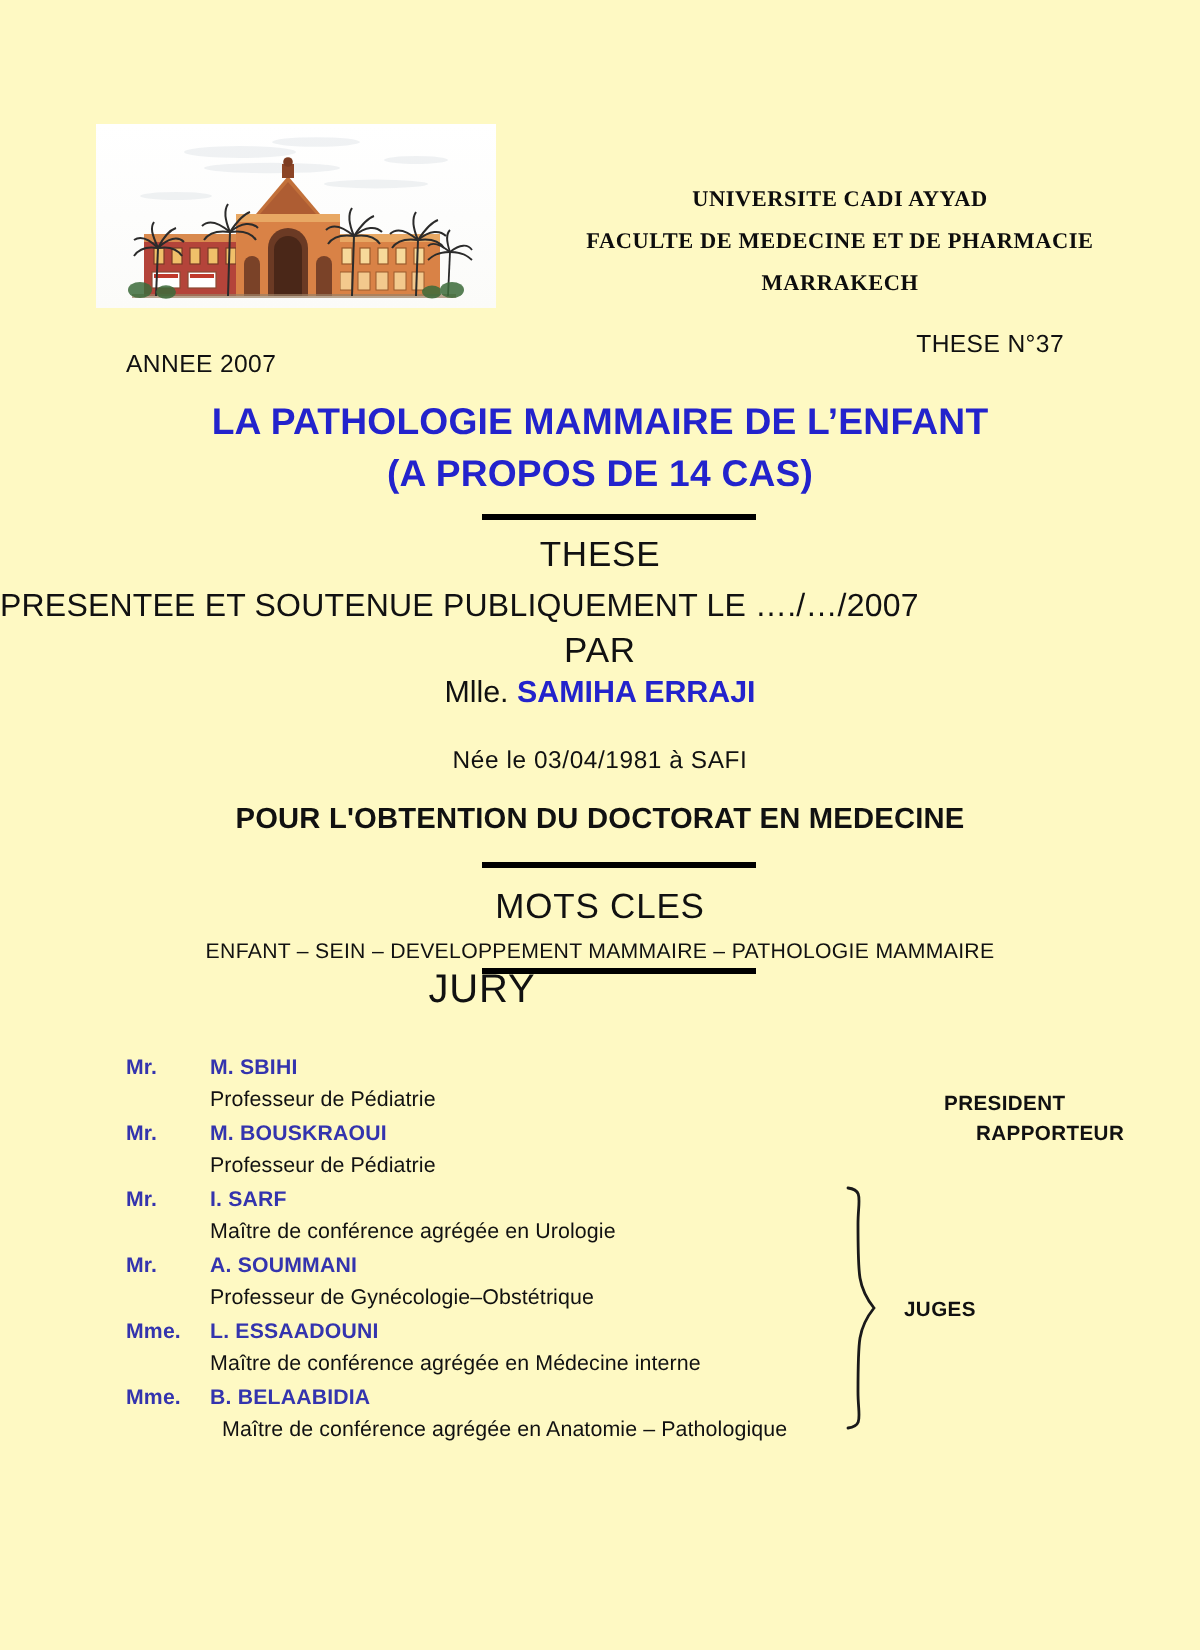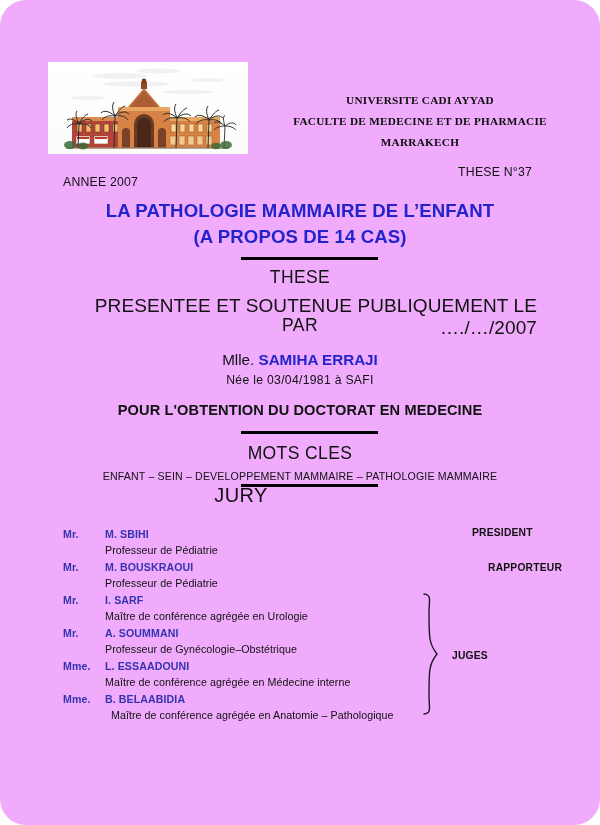--- a/index.html
+++ b/index.html
@@ -14,22 +14,21 @@
     font-family: "Liberation Sans", sans-serif;
     color: #000000;
     overflow: hidden;
   }
 
   .page {
     position: absolute;
     left: 0; top: 0;
     width: 600px;
     height: 825px;
-    background: #f0abfc;
-    border-radius: 26px;
+    background: #fef9c3;
   }
 
   
   .header-row {
     position: absolute;
     left: 0; top: 62px;
     width: 600px;
     height: 100px;
   }
 
@@ -116,41 +115,41 @@
     font-size: 17.5px;
     letter-spacing: 0.4px;
     color: #111;
   }
 
   .presentee {
     position: absolute;
     left: 0;
     top: 295px;
     width: 537px;
-    text-align: right;
-    font-size: 19px;
+    text-align: left;
+    font-size: 16px;
     letter-spacing: 0.1px;
     color: #111;
   }
 
   .par-word {
     position: absolute;
     left: 0;
     top: 315px;
     width: 600px;
     text-align: center;
     font-size: 17.5px;
     letter-spacing: 0.4px;
     color: #111;
   }
 
   .author-line {
     position: absolute;
     left: 0;
-    top: 351px;
+    top: 338px;
     width: 600px;
     text-align: center;
     font-size: 15.2px;
     color: #111;
   }
   .author-line .author-name {
     color: #2323cc;
     font-weight: bold;
   }
   .author-line .mlle {
@@ -246,21 +245,21 @@
     white-space: nowrap;
   }
   .jury-entry.indent-extra .jury-role-row {
     padding-left: 48px;
   }
 
   
   .role-president {
     position: absolute;
     left: 452px;
-    top: 527px;
+    top: 547px;
     font-size: 10.3px;
     font-weight: bold;
     letter-spacing: 0.2px;
     color: #111;
     padding-left: 20px;
   }
   .role-rapporteur {
     position: absolute;
     left: 452px;
     top: 562px;

